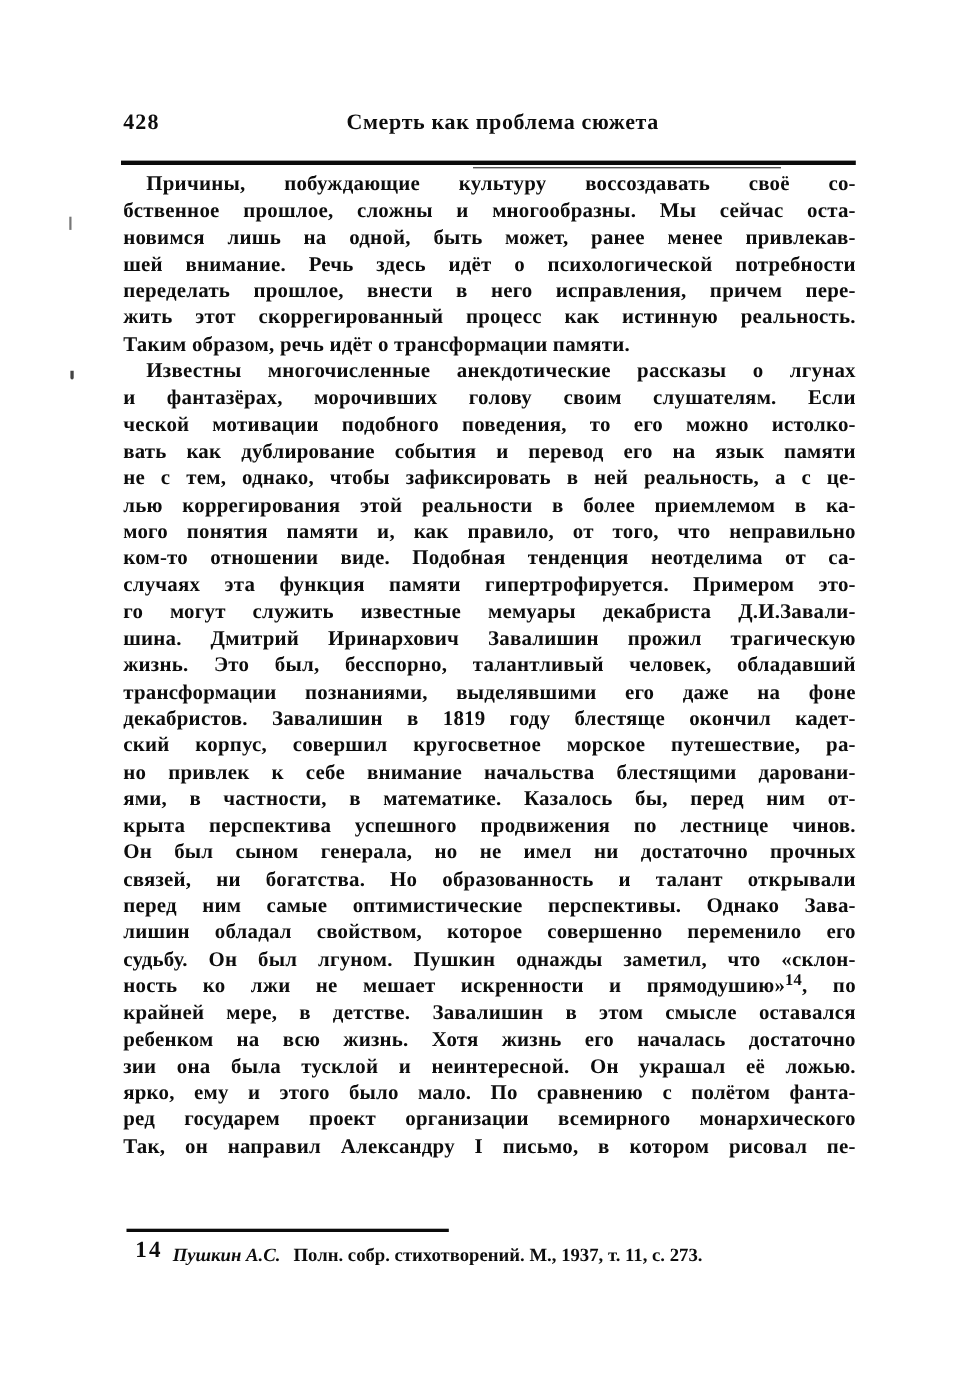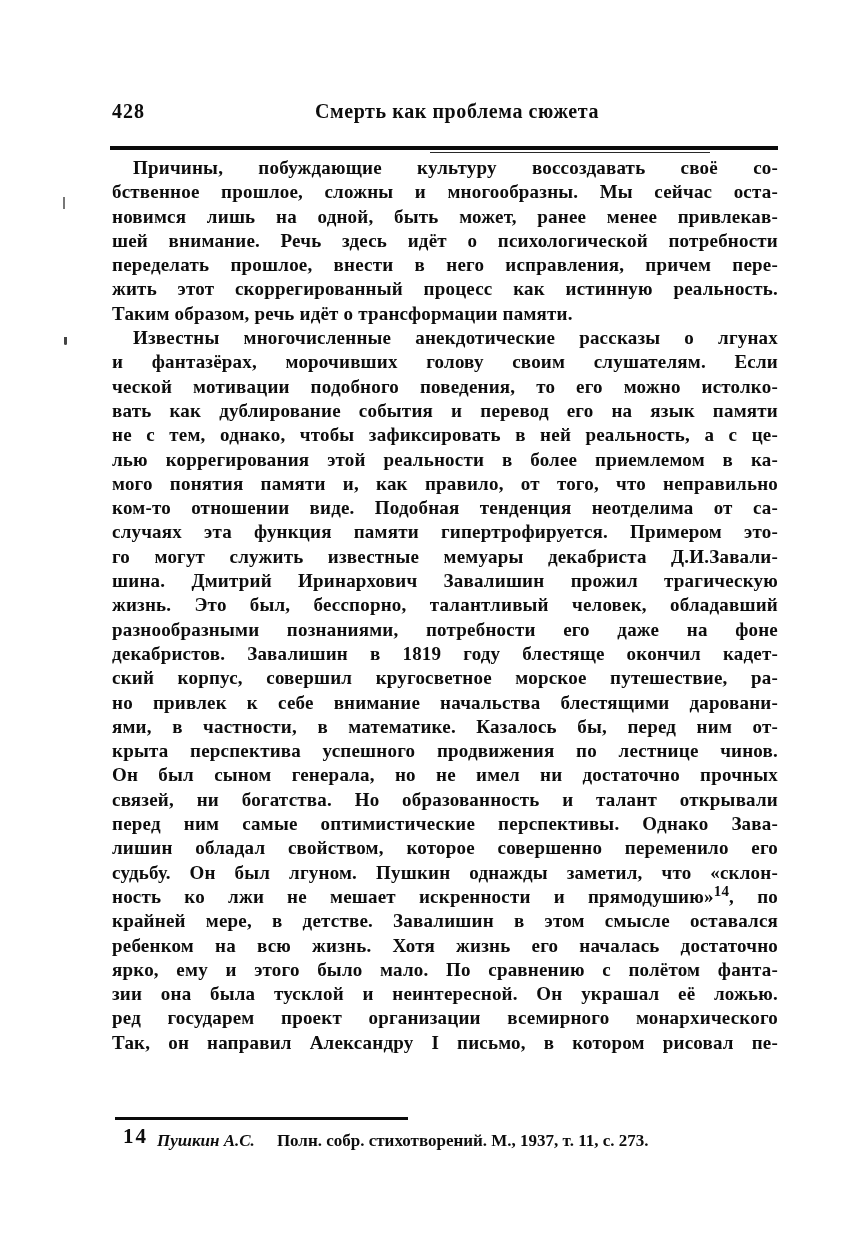--- a/index.html
+++ b/index.html
@@ -100,21 +100,21 @@
   }
   .fn-marker {
     display: inline-block;
     font-size: 21px;
     transform: translateY(-3px);
     margin-right: 9px;
     letter-spacing: 2px;
   }
   .fn-author {
     font-style: italic;
-    margin-right: 22px;
+    margin-right: 12px;
   }
   .speck1 {
     position: absolute;
     left: 63px;
     top: 197px;
     width: 2px;
     height: 12px;
     background: #777;
   }
   .speck2 {
@@ -159,36 +159,36 @@
         <div class="line">ческой мотивации подобного поведения, то его можно истолко-</div>
         <div class="line">вать как дублирование события и перевод его на язык памяти</div>
         <div class="line">не с тем, однако, чтобы зафиксировать в ней реальность, а с це-</div>
         <div class="line">лью коррегирования этой реальности в более приемлемом в ка-</div>
         <div class="line">мого понятия памяти и, как правило, от того, что неправильно</div>
         <div class="line">ком-то отношении виде. Подобная тенденция неотделима от са-</div>
         <div class="line">случаях эта функция памяти гипертрофируется. Примером это-</div>
         <div class="line">го могут служить известные мемуары декабриста Д.И.Завали-</div>
         <div class="line">шина. Дмитрий Иринархович Завалишин прожил трагическую</div>
         <div class="line">жизнь. Это был, бесспорно, талантливый человек, обладавший</div>
-        <div class="line">разнообразными познаниями, потребности его даже на фоне</div>
+        <div class="line">трансформации познаниями, выделявшими его даже на фоне</div>
         <div class="line">декабристов. Завалишин в 1819 году блестяще окончил кадет-</div>
         <div class="line">ский корпус, совершил кругосветное морское путешествие, ра-</div>
         <div class="line">но привлек к себе внимание начальства блестящими даровани-</div>
         <div class="line">ями, в частности, в математике. Казалось бы, перед ним от-</div>
         <div class="line">крыта перспектива успешного продвижения по лестнице чинов.</div>
         <div class="line">Он был сыном генерала, но не имел ни достаточно прочных</div>
         <div class="line">связей, ни богатства. Но образованность и талант открывали</div>
         <div class="line">перед ним самые оптимистические перспективы. Однако Зава-</div>
         <div class="line">лишин обладал свойством, которое совершенно переменило его</div>
         <div class="line">судьбу. Он был лгуном. Пушкин однажды заметил, что «склон-</div>
         <div class="line">ность ко лжи не мешает искренности и прямодушию»<sup class="body-sup">14</sup>, по</div>
         <div class="line">крайней мере, в детстве. Завалишин в этом смысле оставался</div>
         <div class="line">ребенком на всю жизнь. Хотя жизнь его началась достаточно</div>
+        <div class="line">зии она была тусклой и неинтересной. Он украшал её ложью.</div>
         <div class="line">ярко, ему и этого было мало. По сравнению с полётом фанта-</div>
-        <div class="line">зии она была тусклой и неинтересной. Он украшал её ложью.</div>
         <div class="line">ред государем проект организации всемирного монархического</div>
         <div class="line">Так, он направил Александру I письмо, в котором рисовал пе-</div>
       </div>
     </div>
 
   <div class="fn-rule"></div>
 
   <div class="footnote">
     <span class="fn-marker">14</span><span class="fn-author">Пушкин А.С.</span><span class="fn-text">Полн. собр. стихотворений. М., 1937, т. 11, с. 273.</span>
   </div>

